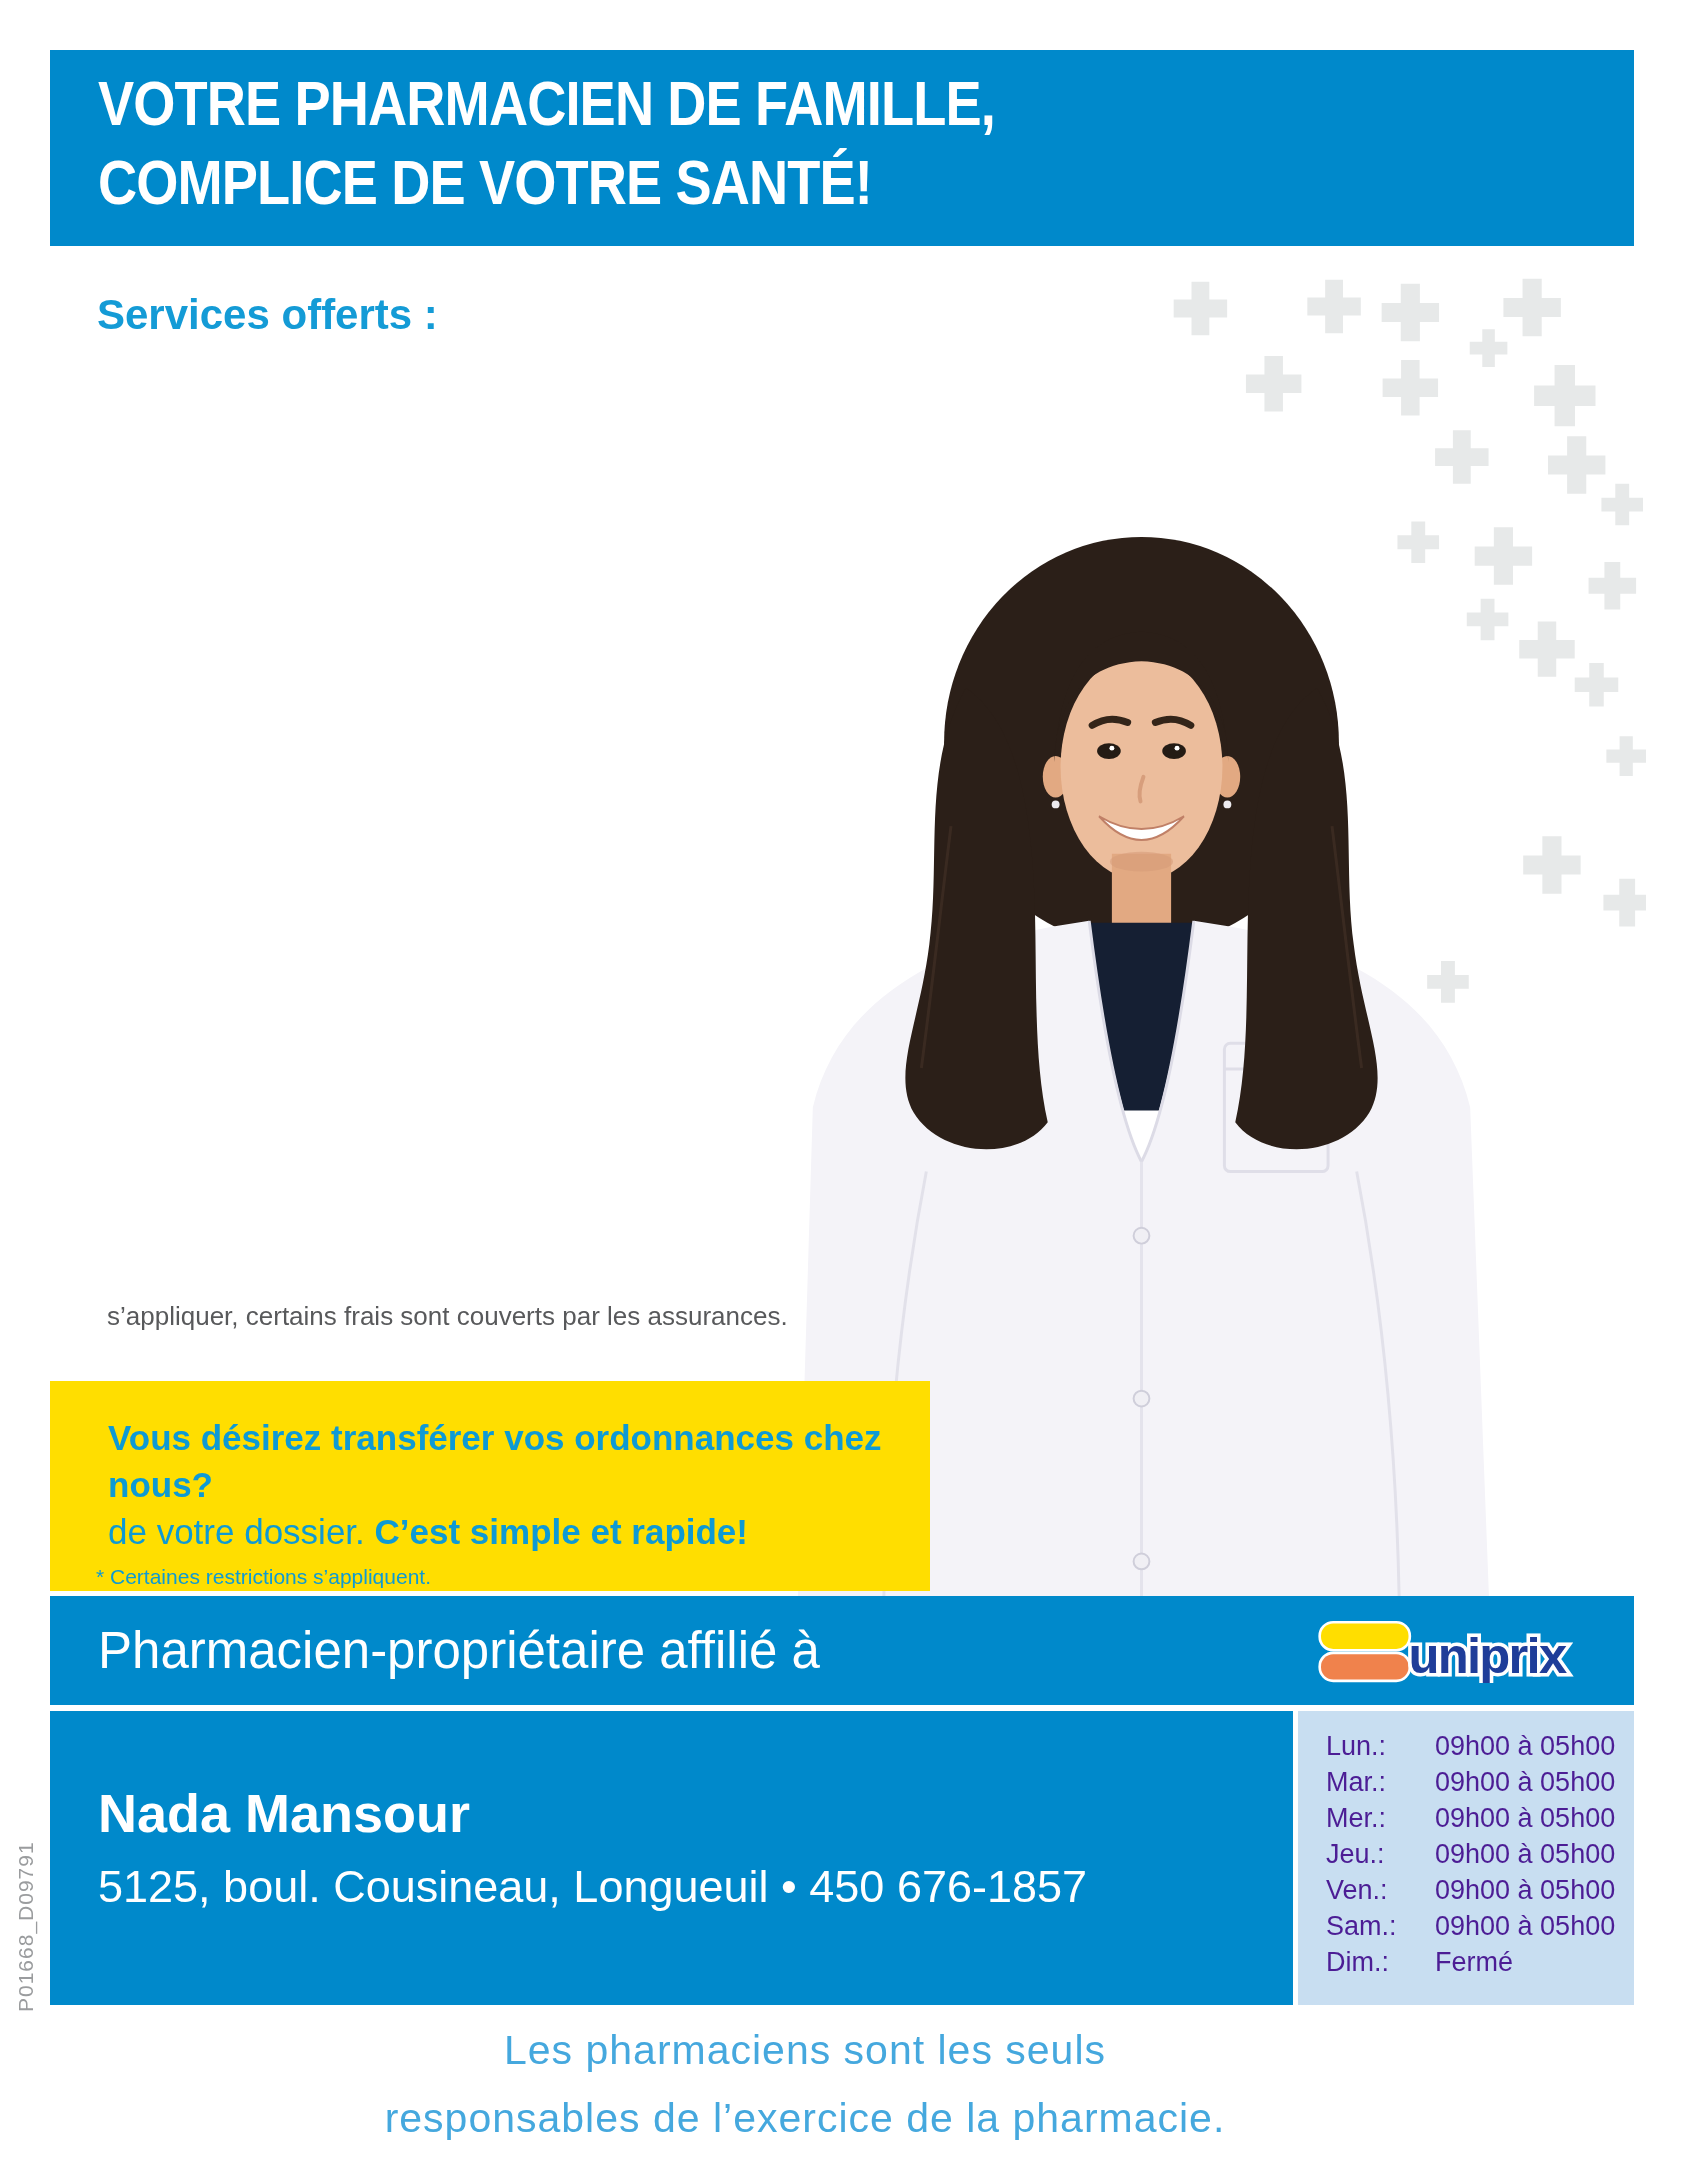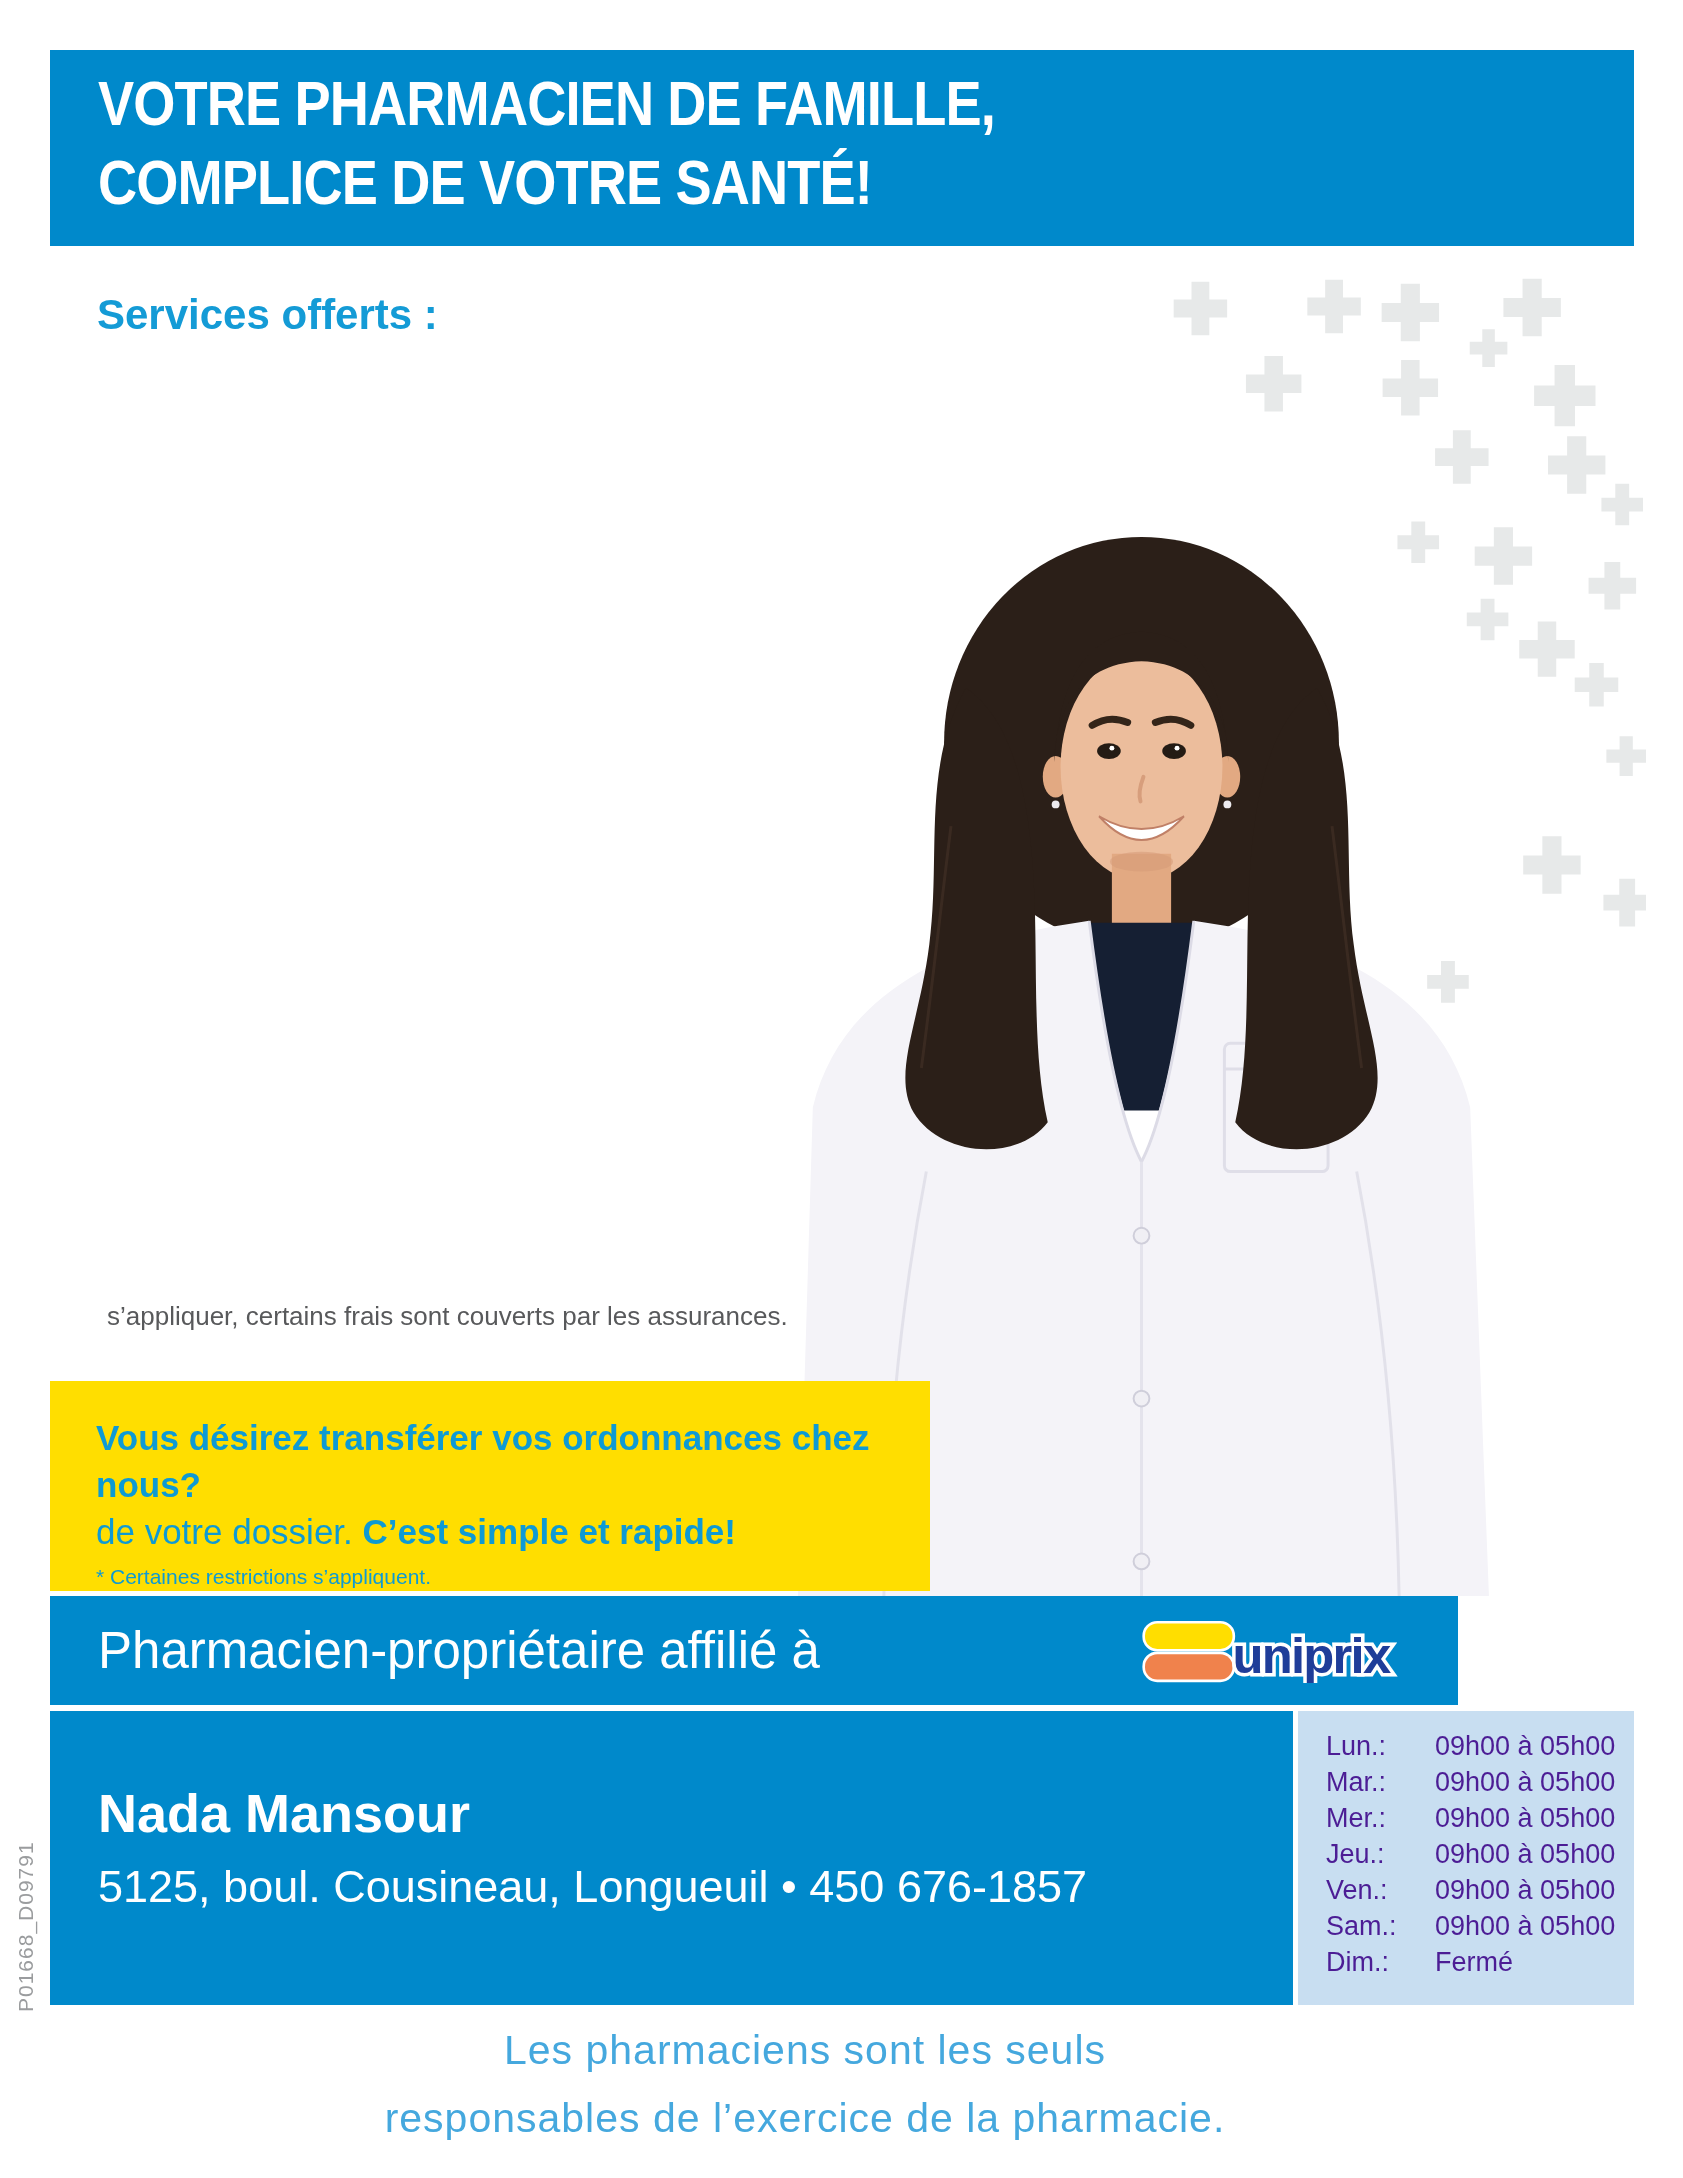--- a/index.html
+++ b/index.html
@@ -25,26 +25,26 @@
 
   
   .photo{left:792px;top:530px;width:851px;height:1066px;}
 
   
   .note{left:94px;top:1299px;font-size:26px;line-height:34px;color:#58595B;}
   .note .l2{padding-left:13px;}
 
   
   .transfer{left:50px;top:1381px;width:880px;height:210px;background:#FFDE00;color:#0E9AD4;box-sizing:border-box;padding:33px 36px 0 46px;}
-  .transfer .tline{font-size:35px;line-height:47px;}
+  .transfer .tline{font-size:35px;line-height:47px;margin-left:12px;}
   .transfer .bold{font-weight:bold;}
   .transfer .disclaimer{font-size:21px;margin-top:10px;}
 
   
-  .affil-band{left:50px;top:1596px;width:1408px;height:109px;background:#0089CB;}
+  .affil-band{left:50px;top:1596px;width:1584px;height:109px;background:#0089CB;}
   .affil-label{position:absolute;left:48px;top:0;line-height:109px;font-size:51px;color:#ffffff;white-space:nowrap;}
   .uniprix{position:absolute;right:32px;top:24px;width:289px;height:63px;}
 
   
   .owner-box{left:50px;top:1711px;width:1243px;height:294px;background:#0089CB;color:#ffffff;}
   .owner-name{position:absolute;left:48px;top:71px;font-size:54px;font-weight:bold;}
   .owner-address{position:absolute;left:48px;top:150px;font-size:45px;}
 
   
   .hours{left:1298px;top:1711px;width:336px;height:294px;background:#C8DEF1;color:#4c1d95;box-sizing:border-box;padding:20px 0 0 28px;}

